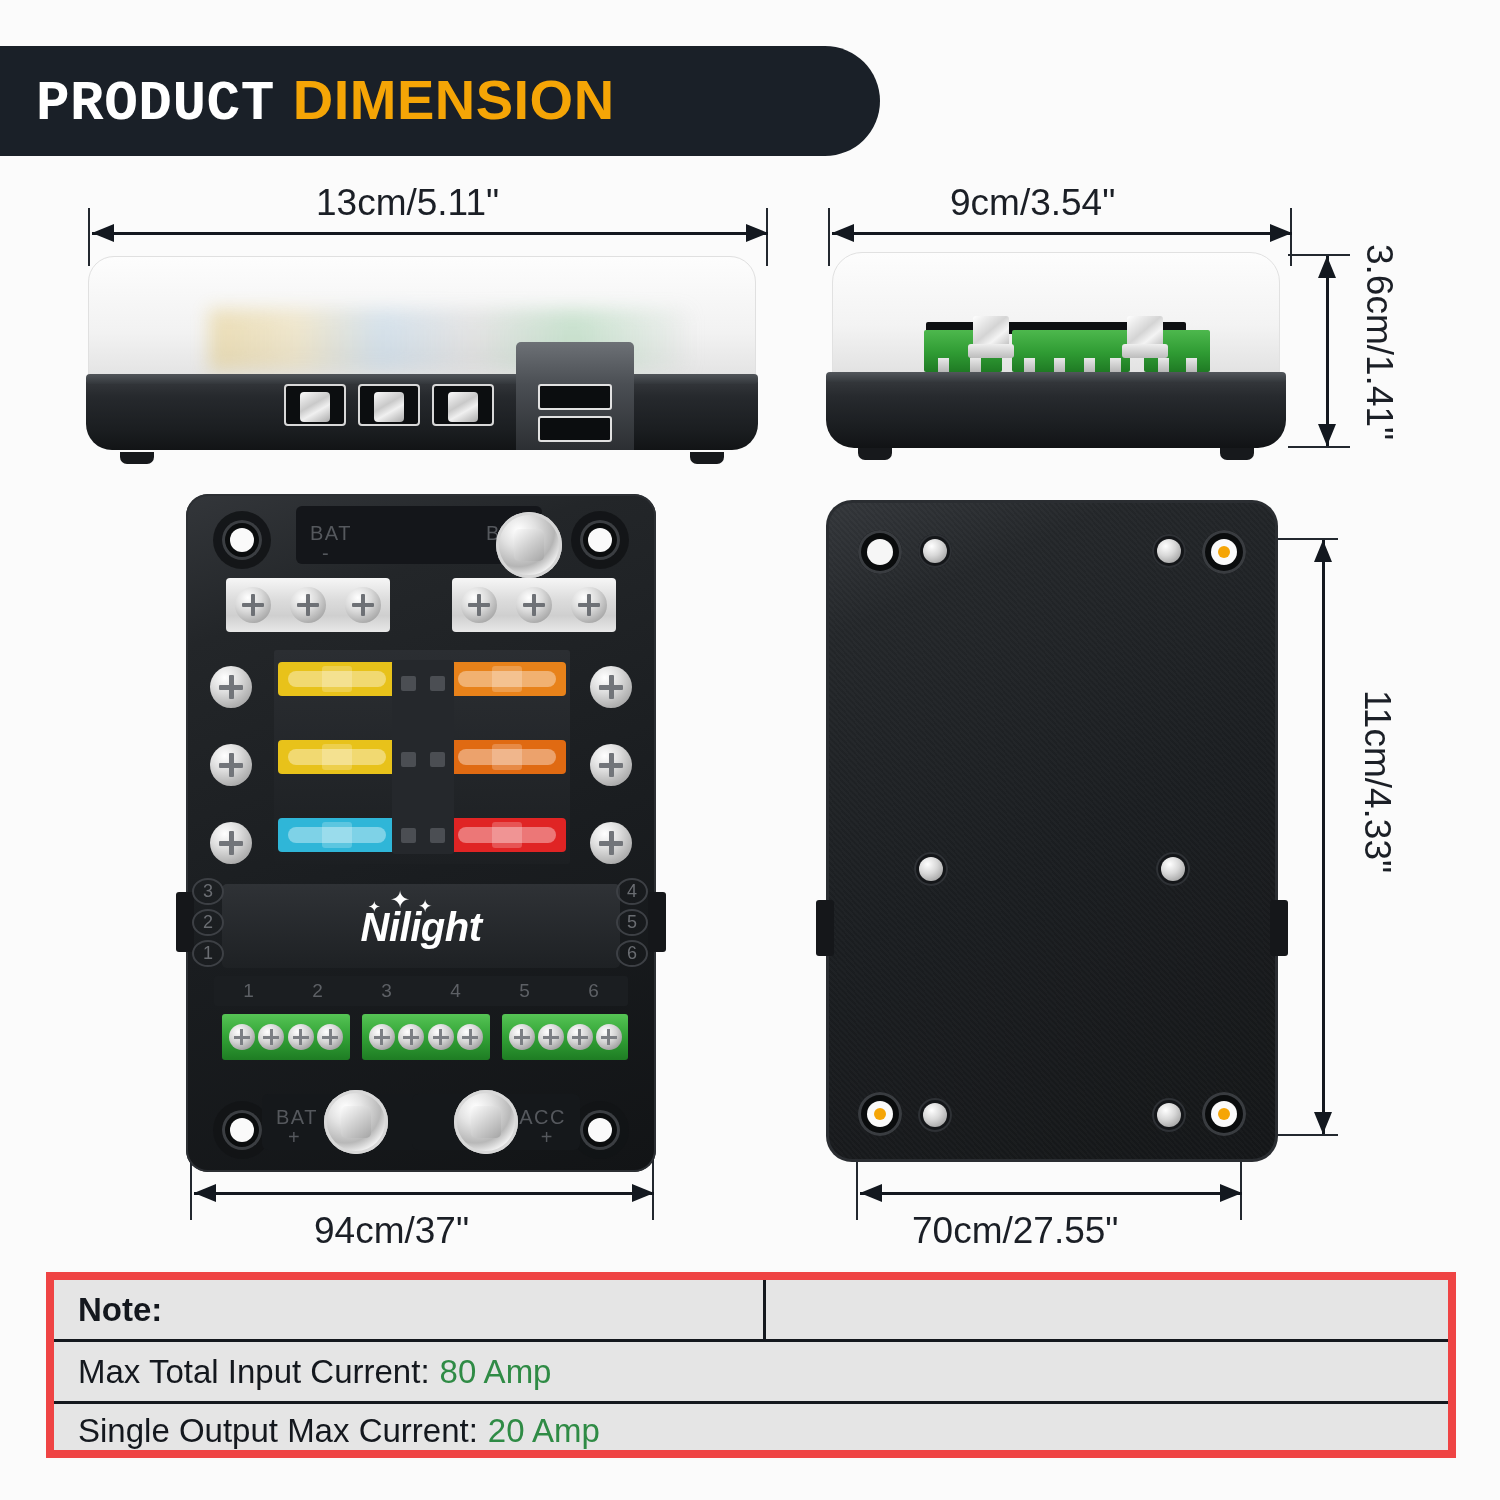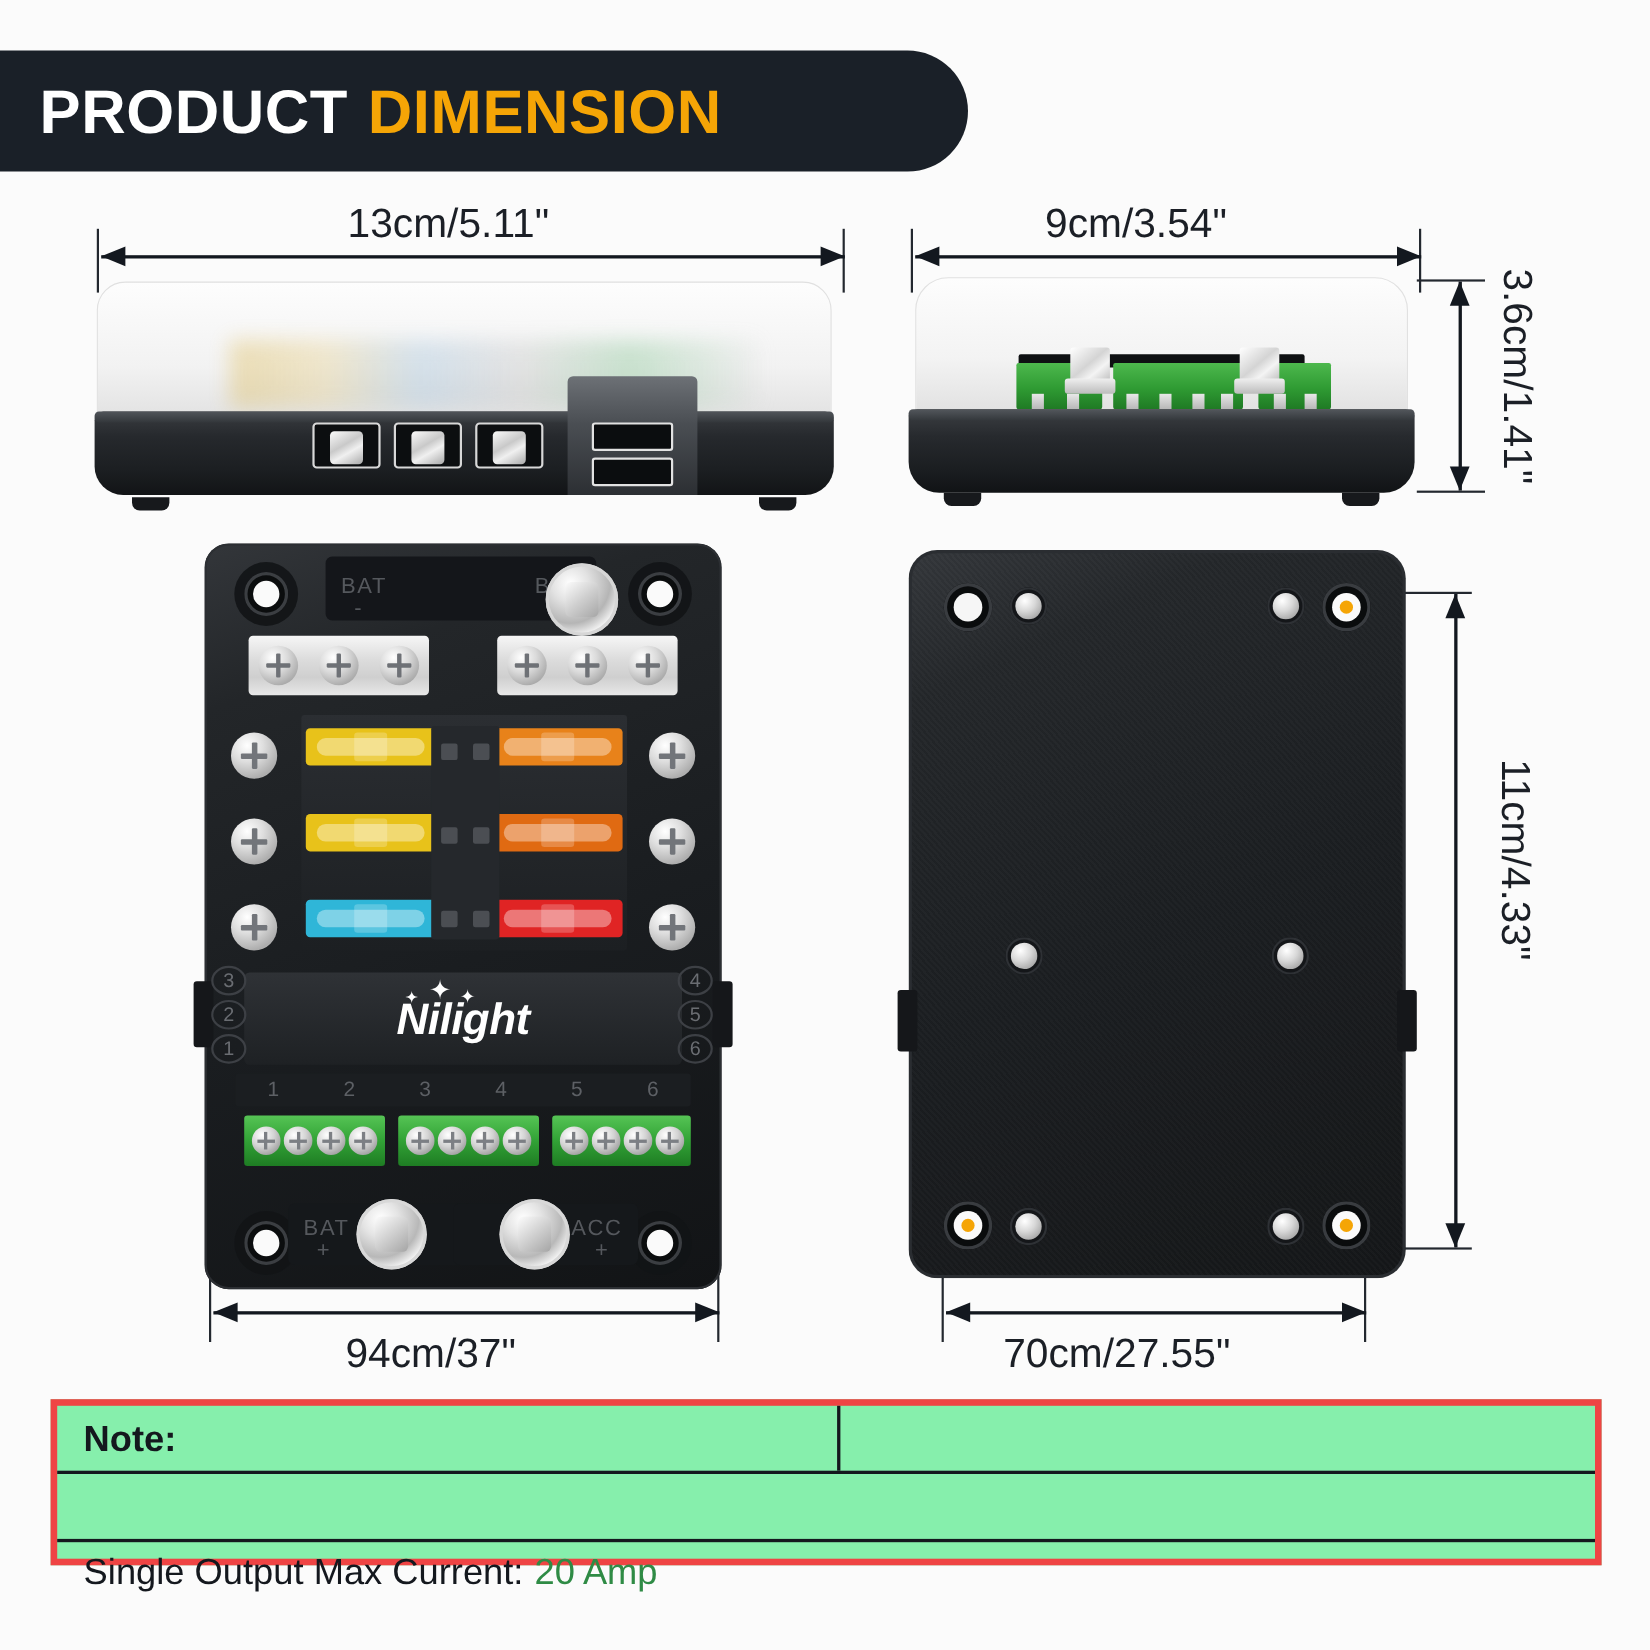--- a/index.html
+++ b/index.html
@@ -18,21 +18,21 @@
     background:#1a2028;
     border-top-right-radius:55px;
     border-bottom-right-radius:55px;
     display:flex; align-items:center;
     padding-left:36px;
   }
   #header-banner .ttl{
     font-size:56px; font-weight:bold; letter-spacing:.5px;
     font-family:"Liberation Sans", sans-serif;
   }
-  .ttl-white{ color:#ffffff; }
+  .ttl-white{ color:#ffffff;font-family:Liberation Mono, monospace; }
   .ttl-orange{ color:#f5a506; margin-left:18px;margin-top:40px; }
 
   
   .dimline-h{ position:absolute; height:3px; background:#13181f; }
   .dimline-h::before, .dimline-h::after{
     content:""; position:absolute; top:-8px;
     width:0; height:0; border-top:9.5px solid transparent;
     border-bottom:9.5px solid transparent;
   }
   .dimline-h::before{ left:0;  border-right:22px solid #13181f; }
@@ -321,22 +321,22 @@
     content:""; position:absolute; left:5px; top:5px; width:24px; height:24px;
     border-radius:50%;
     background:radial-gradient(circle at 36% 30%,#ffffff,#d8d8d8 42%,#a4a4a4 82%,#efefef);
   }
   .back-tab{
     position:absolute; width:18px; height:56px; background:#15171a; border-radius:3px;
   }
 
   
   #note-table{
-    position:absolute; left:46px; top:1272px; width:1410px; height:151px;
-    border:6px solid #ef4444; background:#86efac;
+    position:absolute; left:46px; top:1272px; width:1410px; height:186px;
+    border:8px solid #ef4444; background:#e5e5e5;
   }
   .nt-row{ display:flex; width:100%; }
   .nt-row.r1{ height:62px; border-bottom:3px solid #14181e; }
   .nt-row.r2{ height:62px; border-bottom:3px solid #14181e; }
   .nt-row.r3{ height:54px; }
   .nt-cell{
     display:flex; align-items:center; padding-left:24px;
     font-size:33px; color:#14181e; font-family:"Liberation Sans", sans-serif;
   }
   .nt-cell.left{ width:712px; border-right:3px solid #14181e; }
@@ -588,20 +588,24 @@
   <div class="back-tab" style="left:-10px; top:400px;"></div>
   <div class="back-tab" style="right:-10px; top:400px;"></div>
 </div>
 
 <div id="note-table">
   <div class="nt-row r1">
     <div class="nt-cell left nt-bold">Note:</div>
     <div class="nt-cell right"></div>
   </div>
   <div class="nt-row r2">
+    <div class="nt-cell right">
+      <span>Max Total Input Current:</span>
+      <span class="val-green">80 Amp</span>
+    </div>
   </div>
   <div class="nt-row r3">
     <div class="nt-cell full">
       <span>Single Output Max Current:</span>
       <span class="val-green">20 Amp</span>
     </div>
   </div>
 </div>
 
 </body></html>

